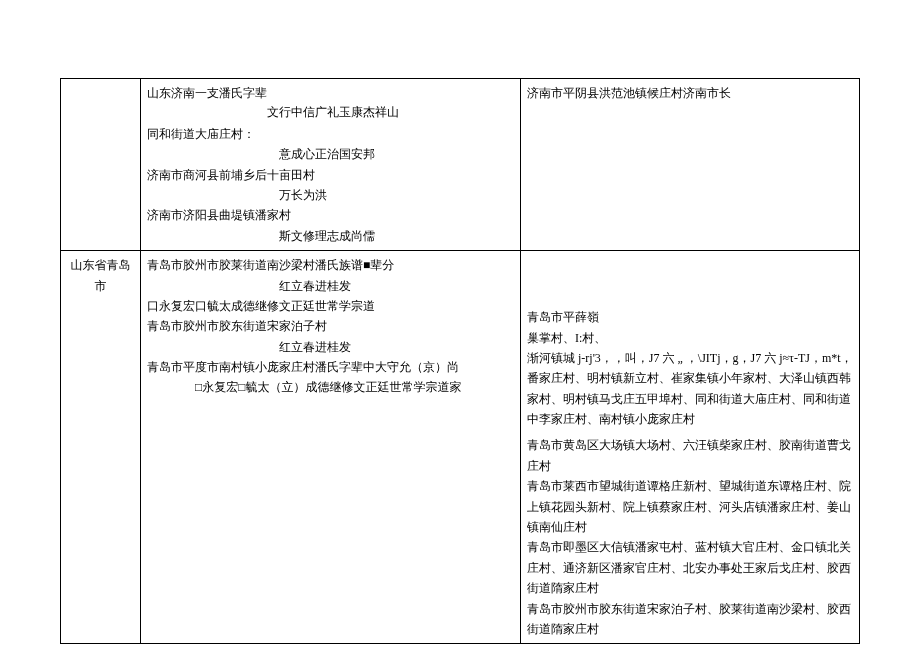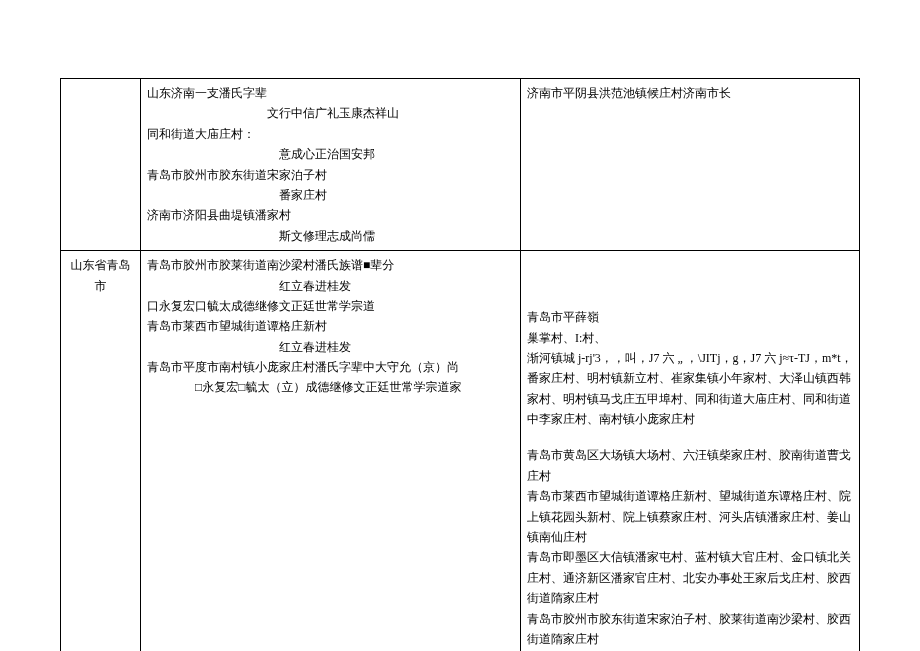--- a/index.html
+++ b/index.html
@@ -22,21 +22,21 @@
       border: 1px solid #000000;
       padding: 4px 6px;
       vertical-align: top;
       font-size: 12px;
       line-height: 1.7;
     }
     .col-a { width: 80px; }
     .col-b { width: 380px; }
     .col-c { width: auto; }
     .center { text-align: center; }
-    .indent1 { text-indent: 10em; }
+    .indent1 { text-indent: 10em; font-family: Liberation Mono, monospace; }
     .indent2 { text-indent: 11em; }
     .vmid { vertical-align: middle; }
     .block { display: block; }
     .wrap { word-break: break-all; }
   </style>
 </head>
 <body>
 
 <table class="tbl">
   <colgroup>
@@ -45,51 +45,51 @@
     <col class="col-c">
   </colgroup>
   <tbody>
     <tr>
       <td class="vmid center"></td>
       <td>
         <span class="block">山东济南一支潘氏字辈</span>
         <span class="block indent1">文行中信广礼玉康杰祥山</span>
         <span class="block">同和街道大庙庄村：</span>
         <span class="block indent2">意成心正治国安邦</span>
-        <span class="block">青岛市胶州市胶东街道宋家泊子村</span>
-        <span class="block indent2">番家庄村</span>
+        <span class="block">济南市商河县前埔乡后十亩田村</span>
+        <span class="block indent2">万长为洪</span>
         <span class="block">济南市济阳县曲堤镇潘家村</span>
         <span class="block indent2">斯文修理志成尚儒</span>
       </td>
       <td>
         <span class="block">济南市平阴县洪范池镇候庄村济南市长</span>
       </td>
     </tr>
     <tr>
       <td class="vmid center">山东省青岛市</td>
       <td>
         <span class="block">青岛市胶州市胶莱街道南沙梁村潘氏族谱■辈分</span>
         <span class="block indent2">红立春进桂发</span>
         <span class="block">口永复宏口毓太成德继修文正廷世常学宗道</span>
-        <span class="block">青岛市莱西市望城街道谭格庄新村</span>
+        <span class="block">青岛市胶州市胶东街道宋家泊子村</span>
         <span class="block indent2">红立春进桂发</span>
         <span class="block">青岛市平度市南村镇小庞家庄村潘氏字辈中大守允（京）尚</span>
         <span class="block" style="text-indent:4em">□永复宏□毓太（立）成德继修文正廷世常学宗道家</span>
       </td>
       <td class="wrap">
         <div style="height:52px"></div>
         <div style="display:flex;justify-content:flex-start">
           <span>青岛市平</span>
           <span>薛嶺</span>
         </div>
         <div style="display:flex;justify-content:flex-start">
           <span>巢掌村、I</span>
           <span>:村、</span>
         </div>
         <span class="block">渐河镇城 j-rj'3，，叫，J7 六 „ ，\JITj，g，J7 六 j≈τ-TJ，m*t，番家庄村、明村镇新立村、崔家集镇小年家村、大泽山镇西韩家村、明村镇马戈庄五甲埠村、同和街道大庙庄村、同和街道中李家庄村、南村镇小庞家庄村</span>
-        <span class="block" style="margin-top:16px">青岛市黄岛区大场镇大场村、六汪镇柴家庄村、胶南街道曹戈庄村</span>
+        <span class="block" style="margin-top:6px">青岛市黄岛区大场镇大场村、六汪镇柴家庄村、胶南街道曹戈庄村</span>
         <span class="block">青岛市莱西市望城街道谭格庄新村、望城街道东谭格庄村、院上镇花园头新村、院上镇蔡家庄村、河头店镇潘家庄村、姜山镇南仙庄村</span>
         <span class="block">青岛市即墨区大信镇潘家屯村、蓝村镇大官庄村、金口镇北关庄村、通济新区潘家官庄村、北安办事处王家后戈庄村、胶西街道隋家庄村</span>
         <span class="block">青岛市胶州市胶东街道宋家泊子村、胶莱街道南沙梁村、胶西街道隋家庄村</span>
       </td>
     </tr>
   </tbody>
 </table>
 
 </body></html>

